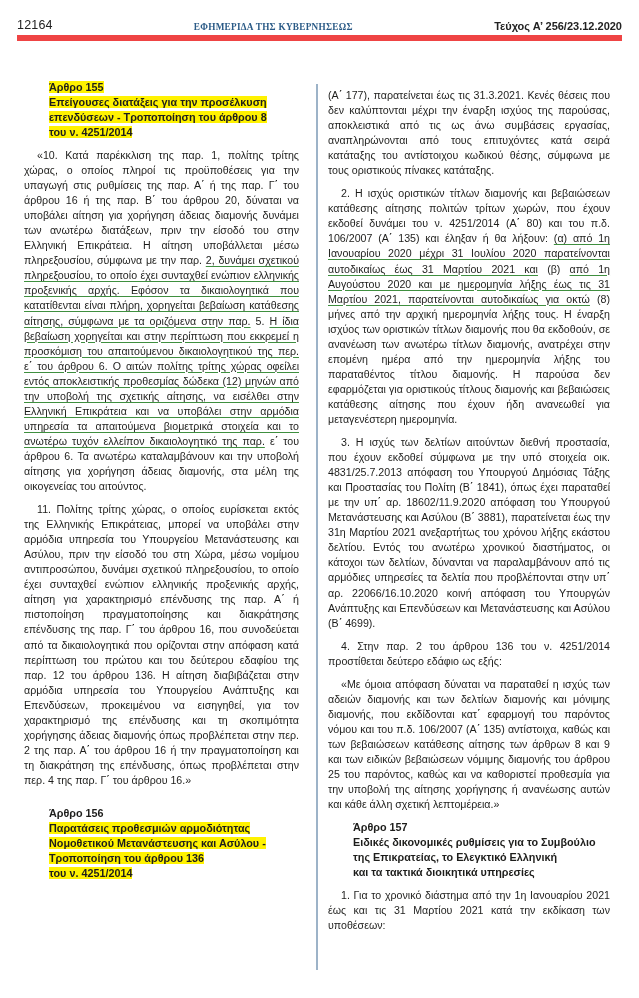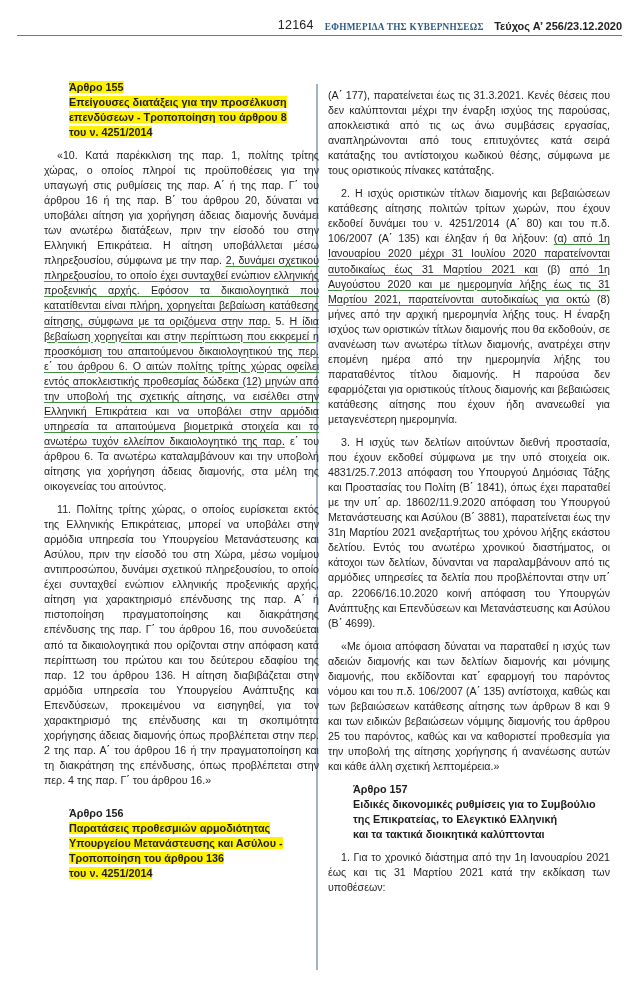--- a/index.html
+++ b/index.html
@@ -1,27 +1,27 @@
 <!DOCTYPE html>
 <html><head>
 <meta charset="utf-8">
 <style>
   html, body { margin:0; padding:0; background:#ffffff; }
   body { width:639px; height:998px; overflow:hidden; position:relative;
          font-family:"Liberation Sans", "DejaVu Sans", sans-serif; color:#1d1d1b; }
   .header { position:absolute; left:17px; right:17px; top:14px; height:18px;
-            display:flex; align-items:flex-end; justify-content:flex-end;
-            border-bottom:1px solid #ef4444; padding-bottom:3px; }
+            display:flex; align-items:flex-end; justify-content:space-between;
+            border-bottom:6px solid #ef4444; padding-bottom:3px; }
   .hdr-num { font-size:12.5px; color:#222; letter-spacing:0.2px; }
   .hdr-title { font-family:"Liberation Serif", "DejaVu Serif", serif; font-size:10.5px;
                color:#2a5a86; font-weight:bold; letter-spacing:0.3px; transform:scaleX(0.88); }
   .hdr-issue { font-size:11px; color:#222;font-weight:bold; }
   .col { position:absolute; top:80px; font-size:10.65px; line-height:15.05px; text-align:justify;
          hyphens:manual; }
-  .col-left { left:36px; width:291px; }
+  .col-left { left:16px; width:291px; }
   .col-right { left:320px; width:298px; }
   .divider { position:absolute; left:316px; top:84px; width:2px; height:886px; background:#9db3c8; }
   p { margin:8px; text-indent:13px; }
   p.noindent { text-indent:0; }
   .heading { margin:0 0 6px 33px; font-weight:bold; font-size:10.8px; line-height:15px; text-align:left; text-indent:0; }
   .hl { background:#fff200; }
   .ul { text-decoration:underline; text-decoration-color:#3f8f3f; text-decoration-thickness:1.3px; text-underline-offset:2px; }
   .part { margin:12px 0 10px 33px; font-weight:bold; font-size:10.8px; line-height:15px; text-align:left; text-indent:0; }
   .gap { height:10px; }
 </style>
@@ -42,31 +42,32 @@
     <span class="hl">Επείγουσες διατάξεις για την προσέλκυση</span><br>
     <span class="hl">επενδύσεων - Τροποποίηση του άρθρου 8</span><br>
     <span class="hl">του ν. 4251/2014</span>
   </div>
   <p><span>«10. Κατά παρέκκλιση της παρ. 1, πολίτης τρίτης χώρας, ο οποίος πληροί τις προϋποθέσεις για την υπαγωγή στις ρυθμίσεις της παρ. Α΄ ή της παρ. Γ΄ του άρθρου 16 ή της παρ. Β΄ του άρθρου 20, δύναται να υποβάλει αίτηση για χορήγηση άδειας διαμονής δυνάμει των ανωτέρω διατάξεων, πριν την είσοδό του στην Ελληνική Επικράτεια. Η αίτηση υποβάλλεται μέσω πληρεξουσίου, σύμφωνα με την παρ. </span><span class="ul">2, δυνάμει σχετικού πληρεξουσίου, το οποίο έχει συνταχθεί ενώπιον ελληνικής προξενικής αρχής. Εφόσον τα δικαιολογητικά που κατατίθενται είναι πλήρη, χορηγείται βεβαίωση κατάθεσης αίτησης, σύμφωνα με τα οριζόμενα στην παρ.</span><span> 5. </span><span class="ul">Η ίδια βεβαίωση χορηγείται και στην περίπτωση που εκκρεμεί η προσκόμιση του απαιτούμενου δικαιολογητικού της περ. ε΄ του άρθρου 6. Ο αιτών πολίτης τρίτης χώρας οφείλει εντός αποκλειστικής προθεσμίας δώδεκα (12) μηνών από την υποβολή της σχετικής αίτησης, να εισέλθει στην Ελληνική Επικράτεια και να υποβάλει στην αρμόδια υπηρεσία τα απαιτούμενα βιομετρικά στοιχεία και το ανωτέρω τυχόν ελλείπον δικαιολογητικό της παρ.</span><span> ε΄ του άρθρου 6. Τα ανωτέρω καταλαμβάνουν και την υποβολή αίτησης για χορήγηση άδειας διαμονής, στα μέλη της οικογενείας του αιτούντος.</span></p>
   <p>11. Πολίτης τρίτης χώρας, ο οποίος ευρίσκεται εκτός της Ελληνικής Επικράτειας, μπορεί να υποβάλει στην αρμόδια υπηρεσία του Υπουργείου Μετανάστευσης και Ασύλου, πριν την είσοδό του στη Χώρα, μέσω νομίμου αντιπροσώπου, δυνάμει σχετικού πληρεξουσίου, το οποίο έχει συνταχθεί ενώπιον ελληνικής προξενικής αρχής, αίτηση για χαρακτηρισμό επένδυσης της παρ. Α΄ ή πιστοποίηση πραγματοποίησης και διακράτησης επένδυσης της παρ. Γ΄ του άρθρου 16, που συνοδεύεται από τα δικαιολογητικά που ορίζονται στην απόφαση κατά περίπτωση του πρώτου και του δεύτερου εδαφίου της παρ. 12 του άρθρου 136. Η αίτηση διαβιβάζεται στην αρμόδια υπηρεσία του Υπουργείου Ανάπτυξης και Επενδύσεων, προκειμένου να εισηγηθεί, για τον χαρακτηρισμό της επένδυσης και τη σκοπιμότητα χορήγησης άδειας διαμονής όπως προβλέπεται στην περ. 2 της παρ. Α΄ του άρθρου 16 ή την πραγματοποίηση και τη διακράτηση της επένδυσης, όπως προβλέπεται στην περ. 4 της παρ. Γ΄ του άρθρου 16.»</p>
   <div class="gap"></div>
   <div class="heading">
     <span>Άρθρο 156</span><br>
     <span class="hl">Παρατάσεις προθεσμιών αρμοδιότητας</span><br>
-    <span class="hl">Υπουργείου Μετανάστευσης και Ασύλου -</span><br>
+    <span class="hl">Νομοθετικού Μετανάστευσης και Ασύλου -</span><br>
     <span class="hl">Τροποποίηση του άρθρου 136</span><br>
     <span class="hl">του ν. 4251/2014</span>
   </div>
 </div>
 
 <div class="col col-right">
   <p class="noindent">(Α΄ 177), παρατείνεται έως τις 31.3.2021. Κενές θέσεις που δεν καλύπτονται μέχρι την έναρξη ισχύος της παρούσας, αποκλειστικά από τις ως άνω συμβάσεις εργασίας, αναπληρώνονται από τους επιτυχόντες κατά σειρά κατάταξης του αντίστοιχου κωδικού θέσης, σύμφωνα με τους οριστικούς πίνακες κατάταξης.</p>
   <p><span>2. Η ισχύς οριστικών τίτλων διαμονής και βεβαιώσεων κατάθεσης αίτησης πολιτών τρίτων χωρών, που έχουν εκδοθεί δυνάμει του ν. 4251/2014 (Α΄ 80) και του π.δ. 106/2007 (Α΄ 135) και έληξαν ή θα λήξουν: </span><span class="ul">(α) από 1η Ιανουαρίου 2020 μέχρι 31 Ιουλίου 2020 παρατείνονται αυτοδικαίως έως 31 Μαρτίου 2021 και</span><span> (β) </span><span class="ul">από 1η Αυγούστου 2020 και με ημερομηνία λήξης έως τις 31 Μαρτίου 2021, παρατείνονται αυτοδικαίως για οκτώ</span><span> (8) μήνες από την αρχική ημερομηνία λήξης τους. Η έναρξη ισχύος των οριστικών τίτλων διαμονής που θα εκδοθούν, σε ανανέωση των ανωτέρω τίτλων διαμονής, ανατρέχει στην επομένη ημέρα από την ημερομηνία λήξης του παραταθέντος τίτλου διαμονής. Η παρούσα δεν εφαρμόζεται για οριστικούς τίτλους διαμονής και βεβαιώσεις κατάθεσης αίτησης που έχουν ήδη ανανεωθεί για μεταγενέστερη ημερομηνία.</span></p>
   <p>3. Η ισχύς των δελτίων αιτούντων διεθνή προστασία, που έχουν εκδοθεί σύμφωνα με την υπό στοιχεία οικ. 4831/25.7.2013 απόφαση του Υπουργού Δημόσιας Τάξης και Προστασίας του Πολίτη (Β΄ 1841), όπως έχει παραταθεί με την υπ΄ αρ. 18602/11.9.2020 απόφαση του Υπουργού Μετανάστευσης και Ασύλου (Β΄ 3881), παρατείνεται έως την 31η Μαρτίου 2021 ανεξαρτήτως του χρόνου λήξης εκάστου δελτίου. Εντός του ανωτέρω χρονικού διαστήματος, οι κάτοχοι των δελτίων, δύνανται να παραλαμβάνουν από τις αρμόδιες υπηρεσίες τα δελτία που προβλέπονται στην υπ΄ αρ. 22066/16.10.2020 κοινή απόφαση του Υπουργών Ανάπτυξης και Επενδύσεων και Μετανάστευσης και Ασύλου (Β΄ 4699).</p>
+  <p>4. Στην παρ. 2 του άρθρου 136 του ν. 4251/2014 προστίθεται δεύτερο εδάφιο ως εξής:</p>
   <p>«Με όμοια απόφαση δύναται να παραταθεί η ισχύς των αδειών διαμονής και των δελτίων διαμονής και μόνιμης διαμονής, που εκδίδονται κατ΄ εφαρμογή του παρόντος νόμου και του π.δ. 106/2007 (Α΄ 135) αντίστοιχα, καθώς και των βεβαιώσεων κατάθεσης αίτησης των άρθρων 8 και 9 και των ειδικών βεβαιώσεων νόμιμης διαμονής του άρθρου 25 του παρόντος, καθώς και να καθοριστεί προθεσμία για την υποβολή της αίτησης χορήγησης ή ανανέωσης αυτών και κάθε άλλη σχετική λεπτομέρεια.»</p>
   <div class="heading">
     <span>Άρθρο 157</span><br>
     <span>Ειδικές δικονομικές ρυθμίσεις για το Συμβούλιο</span><br>
     <span>της Επικρατείας, το Ελεγκτικό Ελληνική</span><br>
-    <span>και τα τακτικά διοικητικά καλύπτονται</span>
+    <span>και τα τακτικά διοικητικά υπηρεσίες</span>
   </div>
   <p>1. Για το χρονικό διάστημα από την 1η Ιανουαρίου 2021 έως και τις 31 Μαρτίου 2021 κατά την εκδίκαση των υποθέσεων:</p>
 </div>
 
 </body></html>

